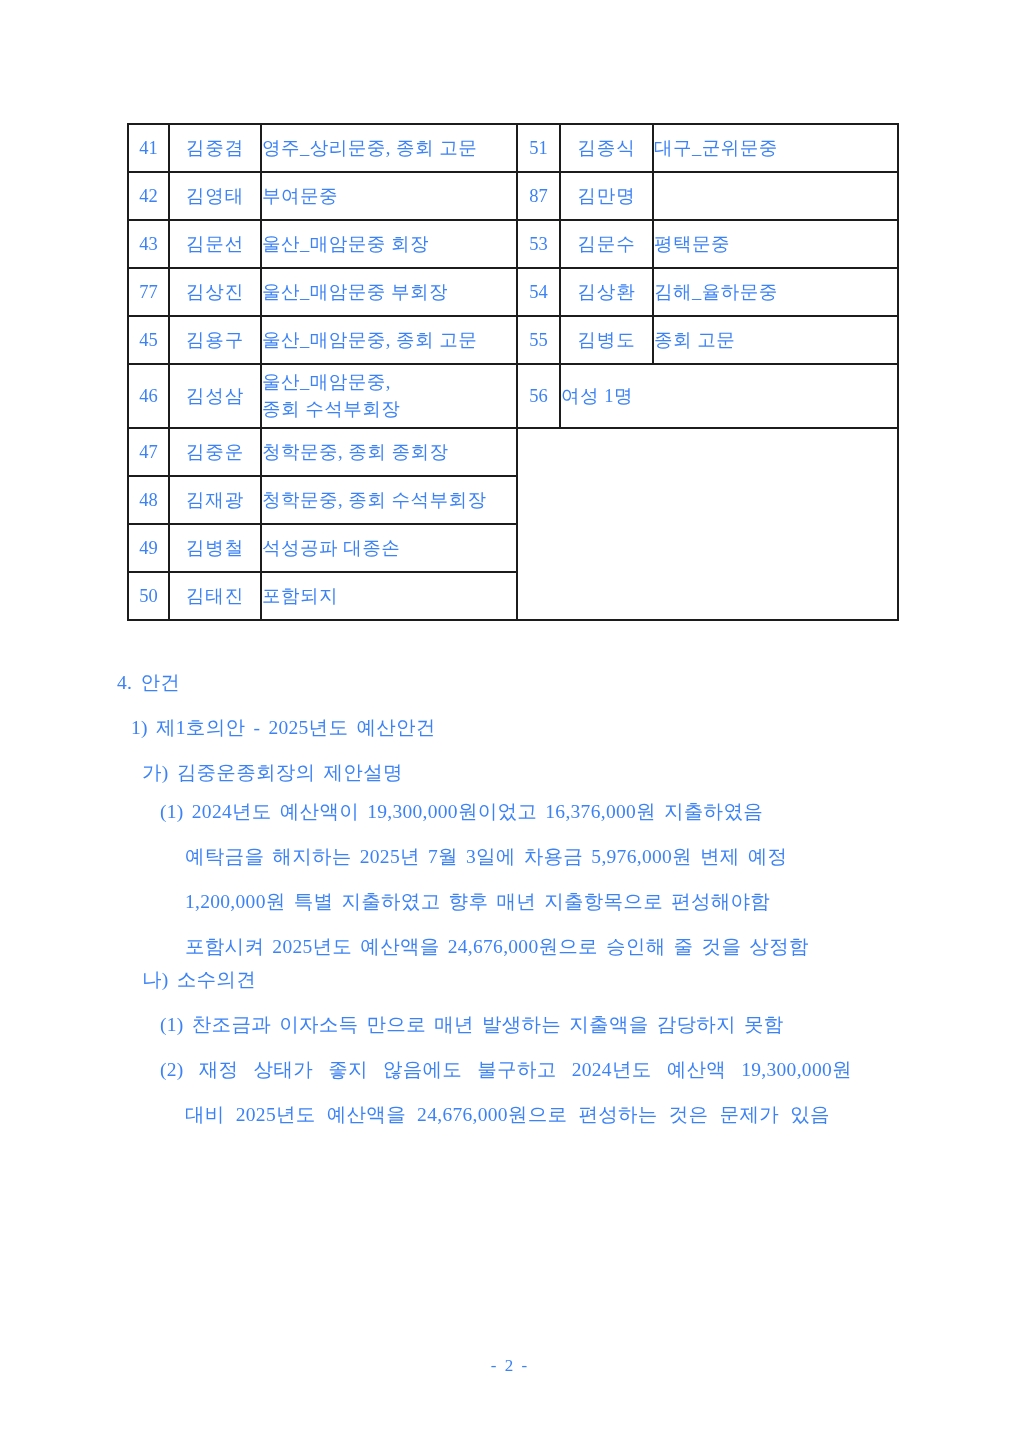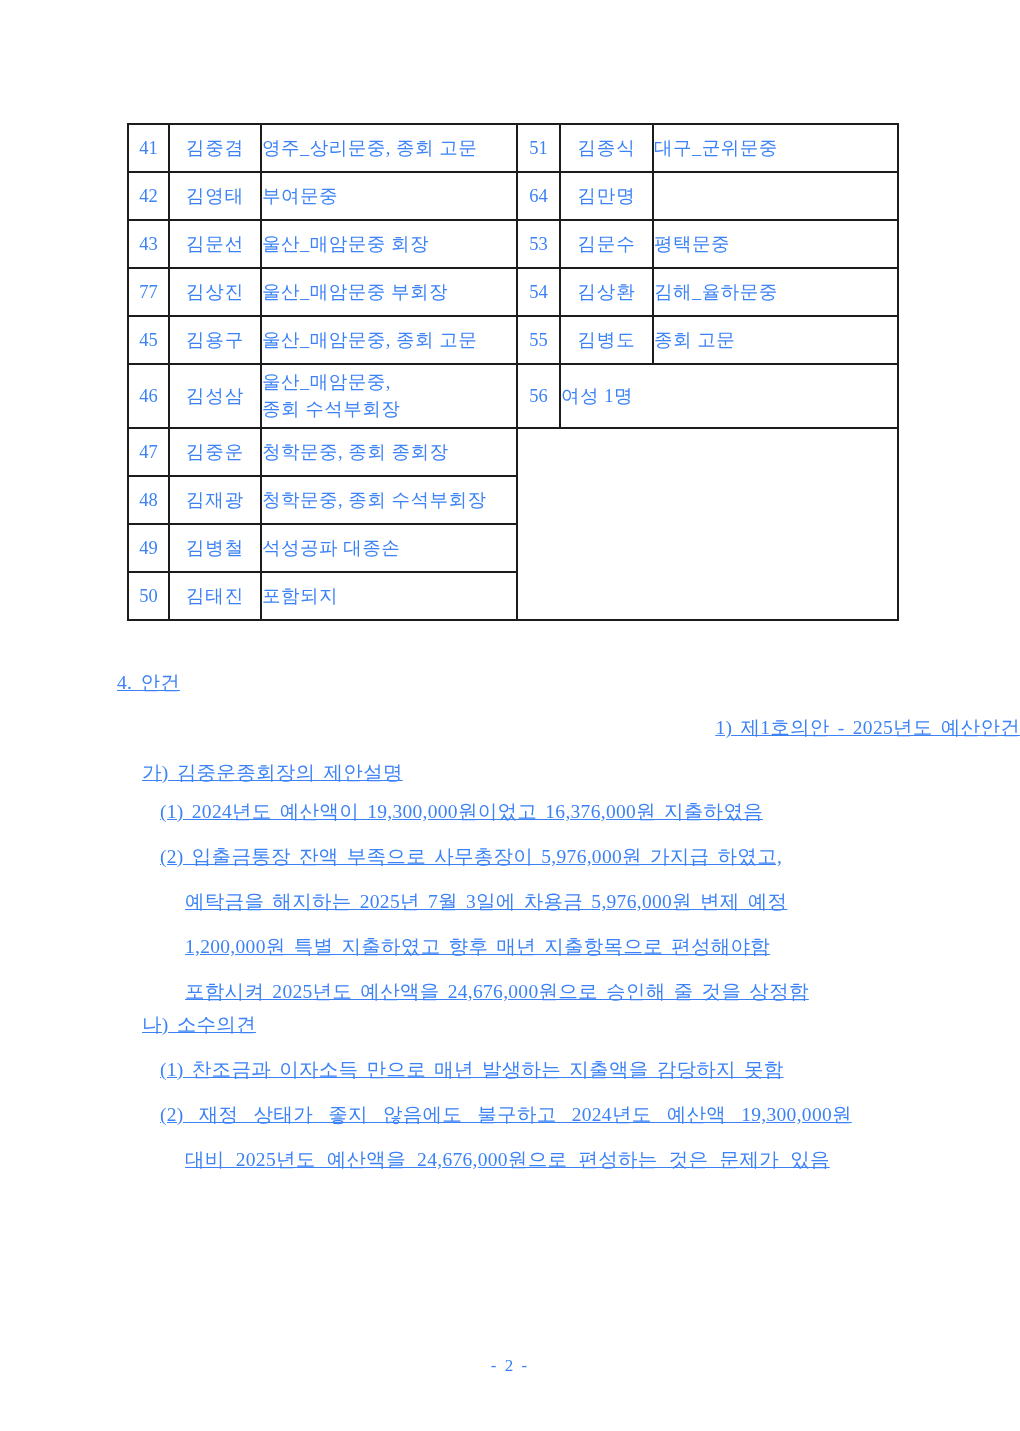--- a/index.html
+++ b/index.html
@@ -38,32 +38,31 @@
   td.name  { text-align: center; letter-spacing: 1px; }
   td.affil { text-align: left; padding-left: 9px; white-space: pre-line; letter-spacing: 0.5px; }
   td.empty-cell { background: #ffffff; }
 
   
   .agenda {
     position: absolute;
     top: 660px;
     left: 0;
     width: 1020px;
-    text-decoration: underline;
   }
   .line {
     height: 45px;
     line-height: 45px;
     font-size: 19.5px;
     letter-spacing: 0.3px;
     word-spacing: 3px;
     white-space: nowrap;
   }
   .lvl0 { padding-left: 117px; }
-  .lvl1 { padding-left: 131px; text-align: right; }
+  .lvl1 { padding-left: 131px; }
   .lvl2 { padding-left: 142px; }
   .lvl3 { padding-left: 160px; }
   .lvl3c { padding-left: 185px; }
   .pull6  { margin-top: -6px; }
   .pull12 { margin-top: -12px; }
   .ws-med  { word-spacing: 6px; }
   .ws-wide { word-spacing: 10px; }
 
   
   .pagenum {
@@ -96,21 +95,21 @@
       <td class="name">김중겸</td>
       <td class="affil">영주_상리문중, 종회 고문</td>
       <td class="num">51</td>
       <td class="name">김종식</td>
       <td class="affil">대구_군위문중</td>
     </tr>
     <tr>
       <td class="num">42</td>
       <td class="name">김영태</td>
       <td class="affil">부여문중</td>
-      <td class="num">64</td>
+      <td class="num">87</td>
       <td class="name">김만명</td>
       <td class="affil"></td>
     </tr>
     <tr>
       <td class="num">43</td>
       <td class="name">김문선</td>
       <td class="affil">울산_매암문중 회장</td>
       <td class="num">53</td>
       <td class="name">김문수</td>
       <td class="affil">평택문중</td>
@@ -161,21 +160,20 @@
       <td class="affil">포함되지</td>
     </tr>
   </tbody>
     </table>
 
   <div class="agenda">
     <div class="line lvl0">4. 안건</div>
     <div class="line lvl1">1) 제1호의안 - 2025년도 예산안건</div>
     <div class="line lvl2">가) 김중운종회장의 제안설명</div>
     <div class="line lvl3 pull6">(1) 2024년도 예산액이 19,300,000원이었고 16,376,000원 지출하였음</div>
-    <div class="line lvl3">(2) 입출금통장 잔액 부족으로 사무총장이 5,976,000원 가지급 하였고,</div>
     <div class="line lvl3c">예탁금을 해지하는 2025년 7월 3일에 차용금 5,976,000원 변제 예정</div>
     <div class="line lvl3c">1,200,000원 특별 지출하였고 향후 매년 지출항목으로 편성해야함</div>
     <div class="line lvl3c">포함시켜 2025년도 예산액을 24,676,000원으로 승인해 줄 것을 상정함</div>
     <div class="line lvl2 pull12">나) 소수의견</div>
     <div class="line lvl3">(1) 찬조금과 이자소득 만으로 매년 발생하는 지출액을 감당하지 못함</div>
     <div class="line lvl3 ws-wide">(2) 재정 상태가 좋지 않음에도 불구하고 2024년도 예산액 19,300,000원</div>
     <div class="line lvl3c ws-med">대비 2025년도 예산액을 24,676,000원으로 편성하는 것은 문제가 있음</div>
   </div>
 
   <div class="pagenum">- 2 -</div>

